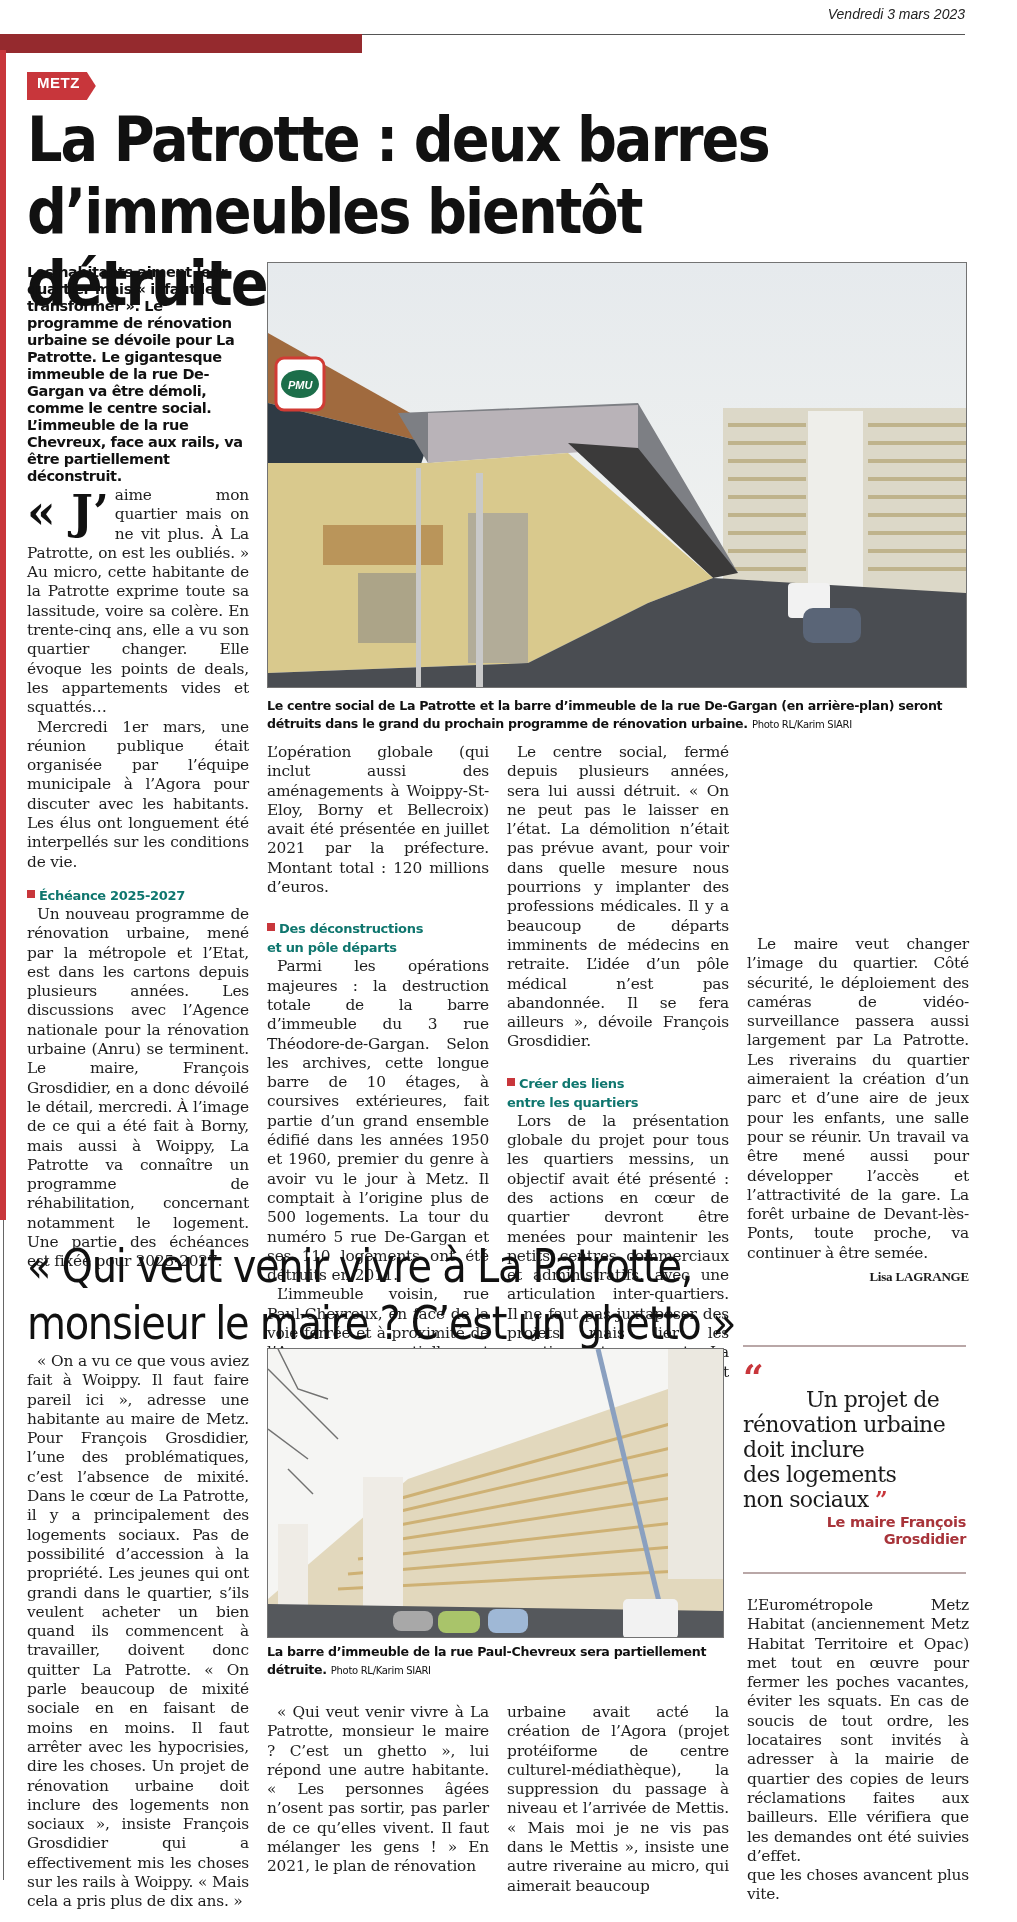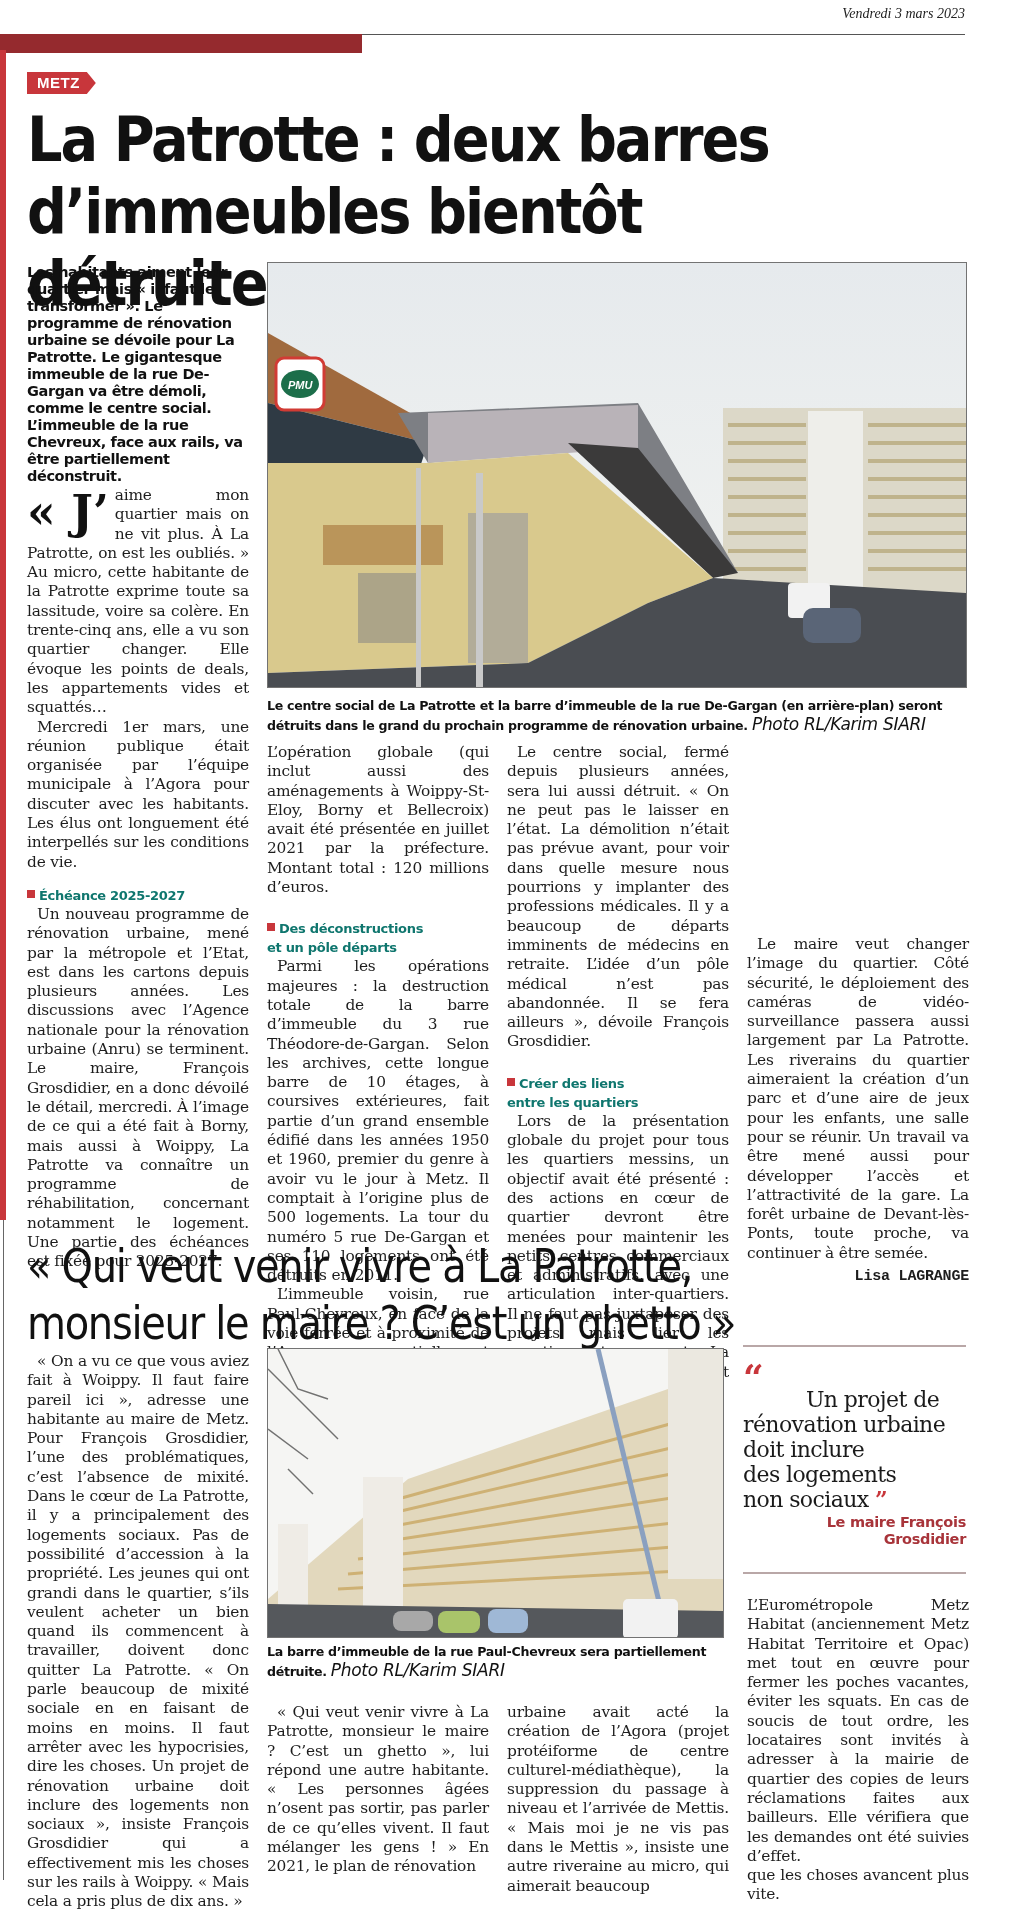--- a/index.html
+++ b/index.html
@@ -1,48 +1,48 @@
 <!DOCTYPE html>
 <html><head>
 <meta charset="utf-8">
 <style>
   * { box-sizing: border-box; margin: 0; padding: 0; }
   html, body { width: 1017px; height: 1922px; background: #ffffff; overflow: hidden; }
   body { position: relative; font-family: "DejaVu Serif", serif; color: #1a1a1a; }
 
-  .date { position: absolute; right: 52px; top: 6px; font-family: Liberation Serif, serif; font-style: italic; font-size: 14px; color: #222; }
+  .date { position: absolute; right: 52px; top: 6px; font-family: Liberation Sans, sans-serif; font-style: italic; font-size: 14px; color: #222; }
   .top-rule { position: absolute; left: 360px; right: 52px; top: 34px; height: 1px; background: #555; }
   .red-bar { position: absolute; left: 0; top: 34px; width: 362px; height: 19px; background: #952a2e; }
   .red-side { position: absolute; left: 0; top: 50px; width: 6px; height: 1170px; background: #c8363b; }
   .left-rule2 { position: absolute; left: 3px; top: 1220px; width: 1px; height: 660px; background: #666; }
 
-  .rubric { position: absolute; left: 27px; top: 72px; height: 22px; padding: 0 16px 14px 10px; background: #c8363b; color: #fff;
+  .rubric { position: absolute; left: 27px; top: 72px; height: 28px; padding: 0 16px 14px 10px; background: #c8363b; color: #fff;
             font-family: "Liberation Sans", sans-serif; font-weight: bold; font-size: 15px; line-height: 22px;
             clip-path: polygon(0 0, calc(100% - 9px) 0, 100% 50%, calc(100% - 9px) 100%, 0 100%); letter-spacing: 0.5px; }
 
   .headline { position: absolute; left: 27px; top: 104px; width: 980px; font-family: "DejaVu Sans", sans-serif; font-weight: bold;
               font-size: 62px; line-height: 72px; letter-spacing: -2.2px; color: #111; transform: scaleX(0.9); transform-origin: left top; }
 
   .chapo { position: absolute; left: 27px; top: 264px; width: 225px; font-family: "DejaVu Sans", sans-serif; font-weight: bold;
            font-size: 14.5px; line-height: 17px; letter-spacing: -0.4px; color: #111; }
 
   .col { position: absolute; font-size: 15.4px; line-height: 19.3px; text-align: justify; hyphens: manual; color: #1d1d1d; letter-spacing: -0.2px; }
   .col p { text-indent: 10px; }
   .col p.noind { text-indent: 0; }
   .inter { font-family: "DejaVu Sans", sans-serif; font-weight: bold; font-size: 13px; line-height: 19px; margin-top: 14px; color: #0f766e; text-indent: 0 !important; letter-spacing: -0.3px; }
   .inter .sq { display: inline-block; width: 8px; height: 8px; background: #c8363b; margin-right: 4px; vertical-align: 2px; }
 
   .lettrine-wrap { position: relative; }
   .lettrine { float: left; font-size: 46px; line-height: 44px; font-weight: bold; margin: 4px 6px 0 0; color: #111; }
 
   .photo { position: absolute; overflow: hidden; border: 1px solid #737373; }
   .caption { position: absolute; font-family: "DejaVu Sans", sans-serif; font-weight: bold; font-size: 12.6px; line-height: 18px; color: #111; letter-spacing: -0.3px; }
-  .caption .credit { font-weight: normal; font-size: 17px; font-style: italic; }
-
-  .signature { text-align: right; font-family: Liberation Mono, monospace; font-weight: bold; font-size: 15px; margin-top: 4px; }
+  .caption .credit { font-weight: normal; font-size: 10px; }
+
+  .signature { text-align: right; font-family: Liberation Serif, serif; font-weight: bold; font-size: 13px; margin-top: 4px; }
 
   .headline2 { position: absolute; left: 27px; top: 1238px; width: 980px; font-family: "DejaVu Sans", sans-serif; font-weight: normal;
                font-size: 46px; line-height: 57px; letter-spacing: -1.5px; color: #111; transform: scaleX(0.87); transform-origin: left top; }
 
   .pull { position: absolute; left: 743px; top: 1345px; width: 223px; }
   .pull .rule { height: 2px; background: #b9a7a7; }
   .pull .open { font-family: "DejaVu Serif", serif; font-weight: bold; color: #c8363b; font-size: 36px; line-height: 20px; margin-top: 20px; height: 20px; }
   .pull .q { font-family: "DejaVu Serif", serif; font-size: 22px; line-height: 25px; color: #1a1a1a; margin-top: 0; letter-spacing: -0.6px; }
   .pull .q .first { padding-left: 36px; text-align: center; }
   .pull .close { color: #c8363b; font-weight: bold; font-size: 22px; }

